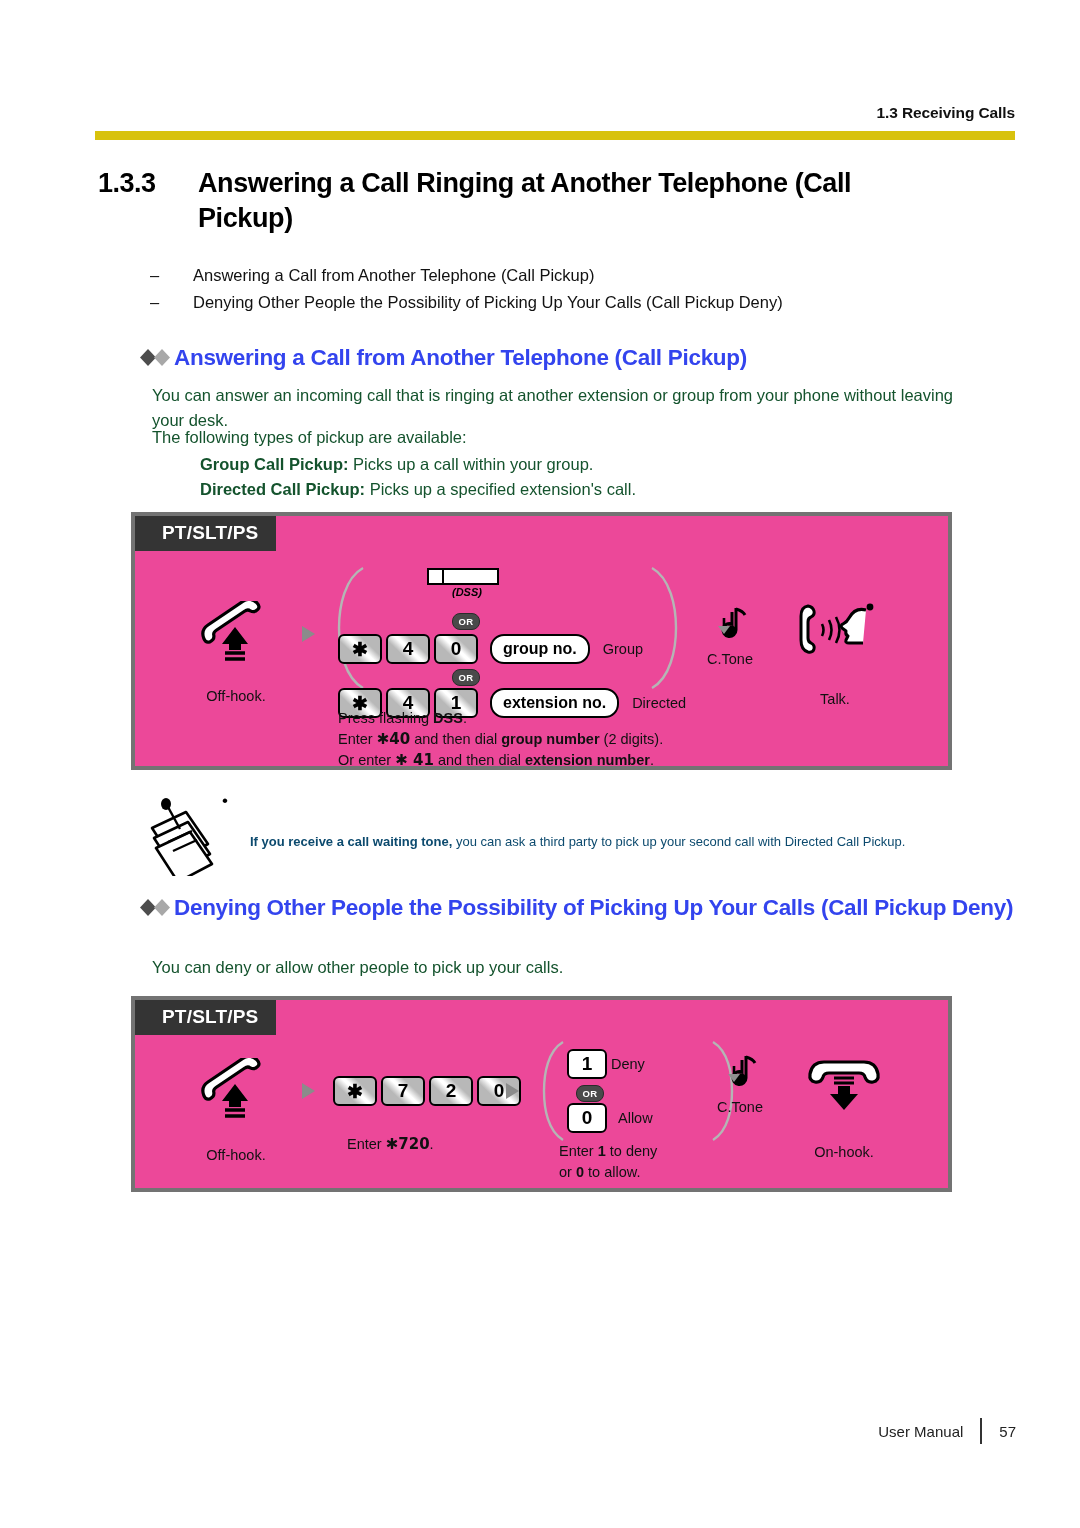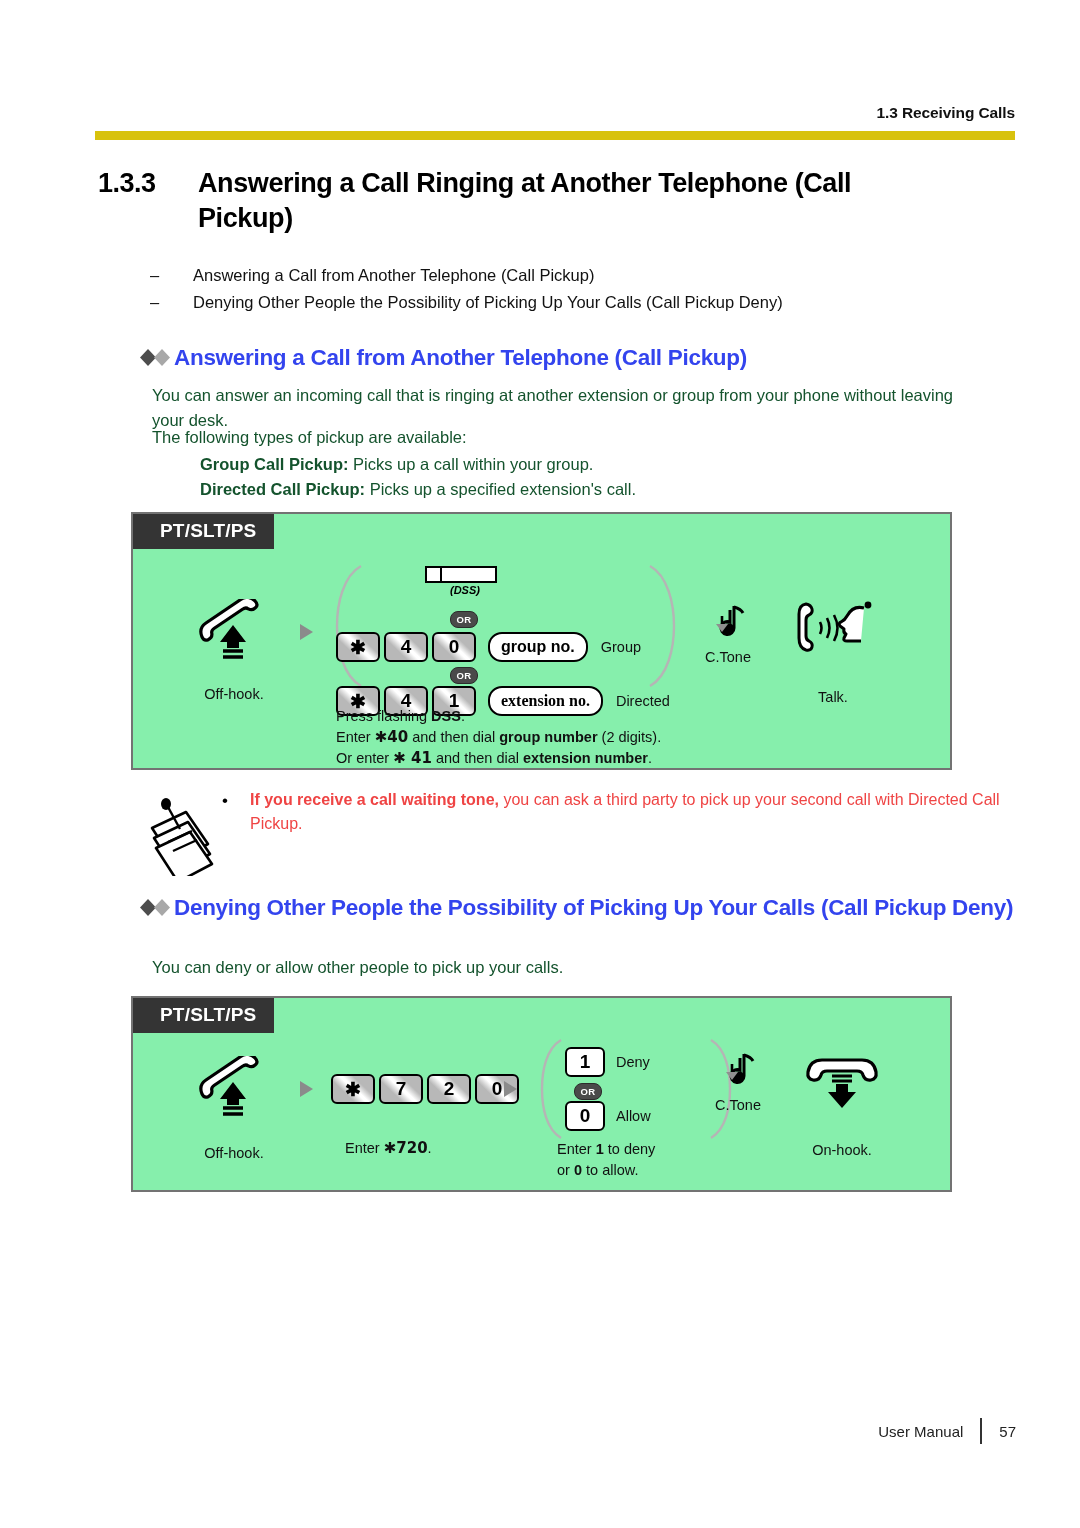--- a/index.html
+++ b/index.html
@@ -71,22 +71,22 @@
   }
   #para-1{ left:152px; top:383px; width:825px; }
   #para-2{ left:152px; top:425px; width:825px; }
   .sub-para{ margin-left:42px; }
   #para-types{ left:158px; top:452px; width:825px; }
   #para-deny{ left:152px; top:955px; width:825px; }
 
   
   .diagram{
     position:absolute;
-    border:2px solid #737373;
-    background:#86efac;
+    border:4px solid #737373;
+    background:#ec4899;
     box-sizing:border-box;
   }
   #box-1{ left:131px; top:512px; width:821px; height:258px; }
   #box-2{ left:131px; top:996px; width:821px; height:196px; }
   .badge{
     position:absolute; left:0; top:0;
     background:#343434; color:#fff;
     font-weight:bold; font-size:19px;
     padding:6px 18px 7px 27px;
     letter-spacing:0.2px;
@@ -158,21 +158,21 @@
   
   .brace{ display:block; }
 
   
   .memo{
     position:absolute; left:146px; top:788px;
     width:880px; display:flex; align-items:flex-start;
   }
   .memo-icon{ width:76px; flex:none; padding-top:10px; }
   .memo-dot{ width:28px; flex:none; font-size:17px; line-height:1.5; text-align:left; }
-  .memo-body{ font-size:16px; line-height:1.5; width:762px; color:#ef4444; }
+  .memo-body{ font-size:13px; line-height:1.5; width:762px; color:#0c4a6e;margin-top:44px; }
 
   
   .footer{
     position:absolute; right:64px; bottom:84px;
     display:flex; align-items:center; font-size:15px; color:#222;
   }
   .footer .divider{
     width:2px;height:26px;background:#333;margin:0 17px;
   }
 
@@ -274,21 +274,21 @@
   <div class="flow" style="left:203px;top:172px;align-items:center;">
     <span class="key">
         <span class="gl">✱</span>
       </span>
     <span class="key">
         <span class="gl">4</span>
       </span>
     <span class="key">
         <span class="gl">1</span>
       </span>
-    <span class="pill" style="margin-left:8px;font-family:Liberation Serif, serif;">extension no.</span>
+    <span class="pill" style="margin-left:8px;">extension no.</span>
     <span class="step-cap" style="margin-left:13px;">Directed</span>
   </div>
 
   <svg class="brace" style="position:absolute;left:513px;top:50px;" width="34" height="124" viewBox="0 0 34 124">
     <path d="M4 2 C22 12, 28 40, 28 62 C28 84, 22 112, 4 122" fill="none" stroke="#b5b5b5" stroke-width="2.4"></path>
   </svg>
 
   <div class="step" style="position:absolute;left:552px;top:88px;width:86px;">
     <span>
       <svg width="44" height="42" viewBox="0 0 44 42">
@@ -381,38 +381,38 @@
     <span class="key">
         <span class="gl">7</span>
       </span>
     <span class="key">
         <span class="gl">2</span>
       </span>
     <span class="key">
         <span class="gl">0</span>
       </span>
   </div>
-  <div class="step-cap" style="position:absolute;left:212px;top:141px;">
+  <div class="step-cap" style="position:absolute;left:212px;top:135px;">
     <span>Enter </span><b class="ast">✱720</b><span>.</span>
   </div>
 
   <div class="arrow-tri" style="position:absolute;left:371px;top:83px;"></div>
 
   <svg class="brace" style="position:absolute;left:404px;top:40px;" width="28" height="102" viewBox="0 0 28 102">
     <path d="M24 2 C9 11, 5 33, 5 51 C5 69, 9 91, 24 100" fill="none" stroke="#b5b5b5" stroke-width="2.4"></path>
   </svg>
   <svg class="brace" style="position:absolute;left:574px;top:40px;" width="28" height="102" viewBox="0 0 28 102">
     <path d="M4 2 C19 11, 23 33, 23 51 C23 69, 19 91, 4 100" fill="none" stroke="#b5b5b5" stroke-width="2.4"></path>
   </svg>
 
   <div class="flow" style="left:432px;top:49px;align-items:center;">
     <span class="key plain">
         <span class="gl">1</span>
       </span>
-    <span class="step-cap" style="margin-left:7px;">Deny</span>
+    <span class="step-cap" style="">Deny</span>
   </div>
 
   <div class="or-badge" style="position:absolute;left:441px;top:85px;">OR</div>
 
   <div class="flow" style="left:432px;top:103px;align-items:center;">
     <span class="key plain">
         <span class="gl">0</span>
       </span>
     <span class="step-cap" style="margin-left:7px;">Allow</span>
   </div>

